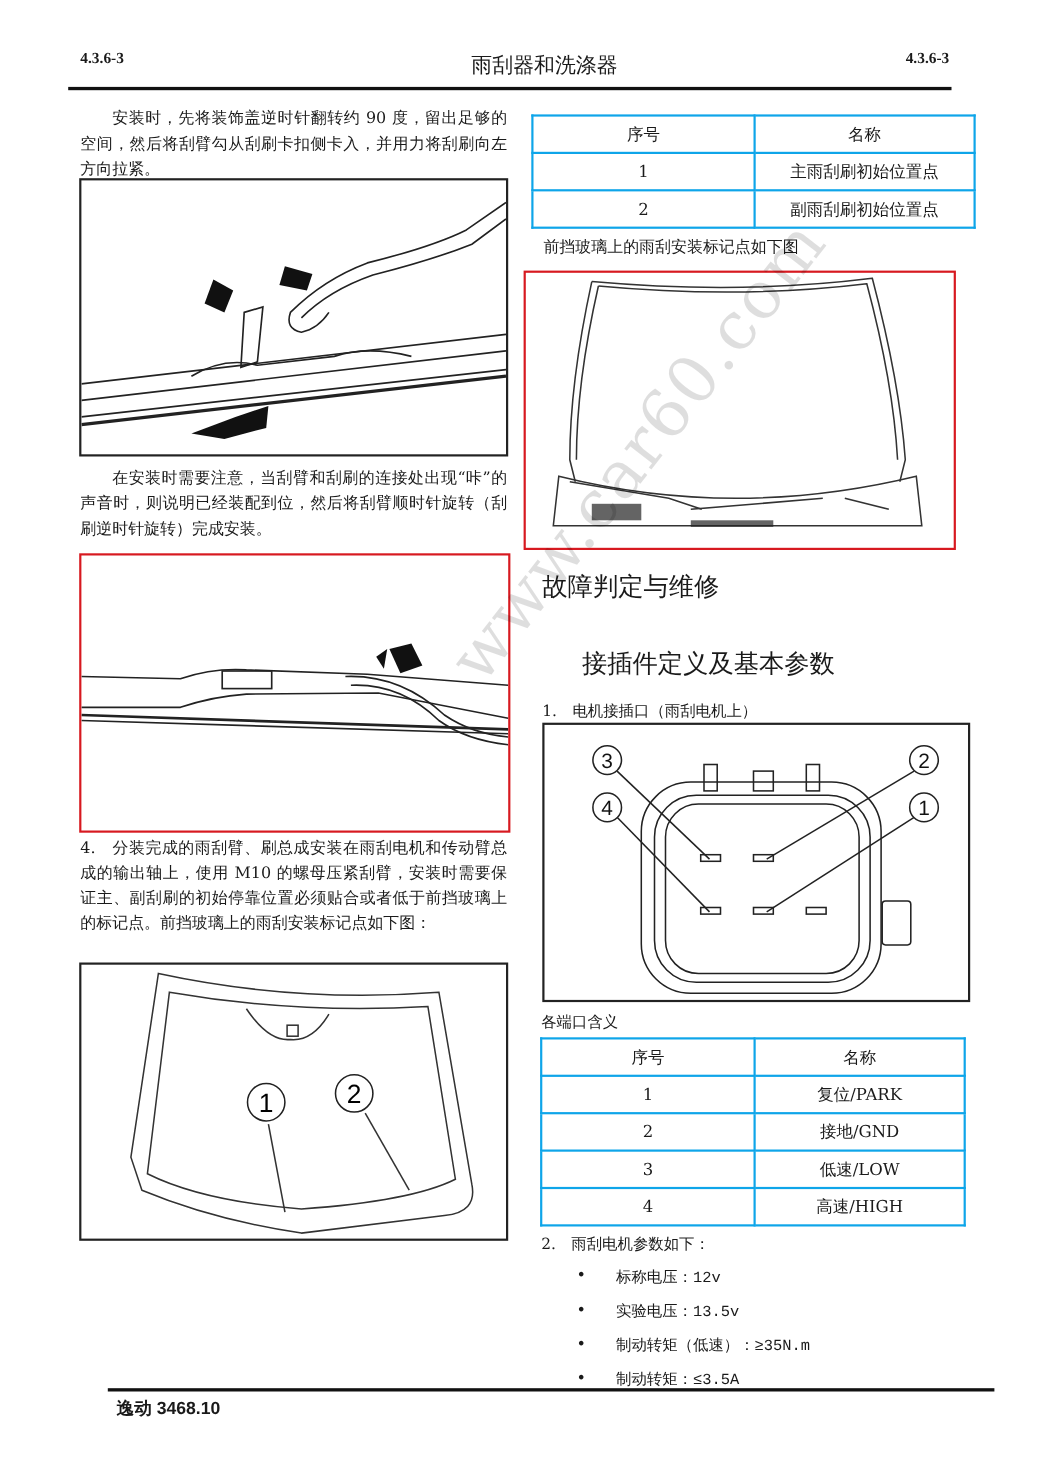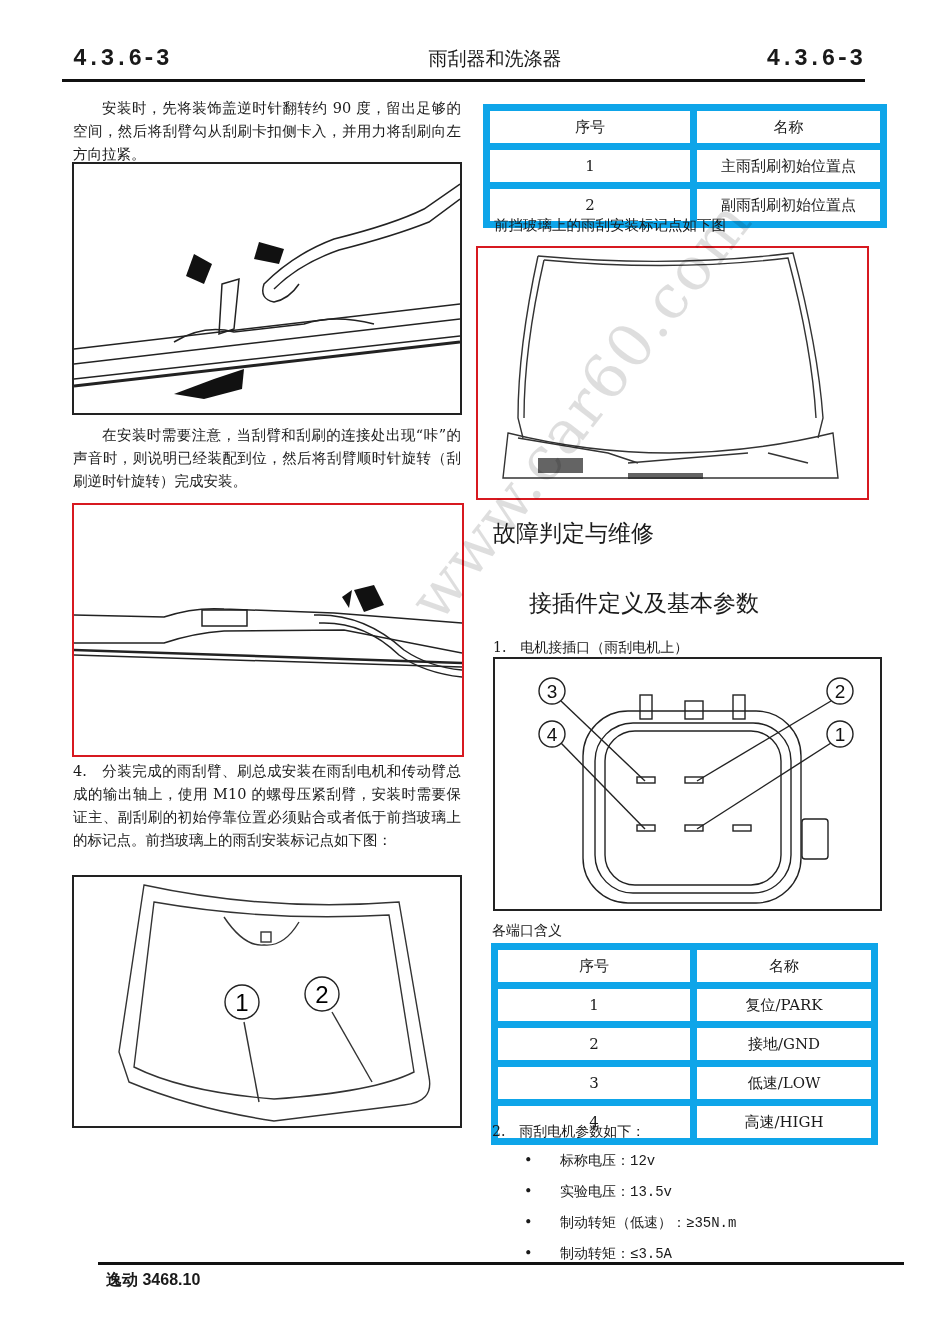--- a/index.html
+++ b/index.html
@@ -1,26 +1,26 @@
 <!DOCTYPE html>
 <html><head>
 <meta charset="utf-8">
 <style>
   html, body { margin:0; padding:0; background:#fff; }
   body { width:950px; height:1344px; position:relative; overflow:hidden;
          font-family:"DejaVu Serif","Liberation Serif",serif; color:#1a1a1a; }
   .abs { position:absolute; }
-  .hdr { font-family:Liberation Mono, monospace; font-weight:bold; font-size:23px; top:46px; }
+  .hdr { font-family:Liberation Serif, serif; font-weight:bold; font-size:14px; top:46px; }
   .hdr-title { font-family:"Liberation Sans","DejaVu Sans",sans-serif; font-size:19px; top:46px; left:0; width:950px; text-align:center;padding-left:20px; }
   .rule { background:#111; height:3px; }
   .para { font-size:14.5px; line-height:23px; text-align:justify; }
   .fig { border:2px solid #222; background:#fff; box-sizing:border-box; }
   .fig.red { border-color:#d71920; }
   table.t { border-collapse:collapse; position:absolute; font-size:15px; }
-  table.t td { border:7px solid #0ea5e9; text-align:center; height:32px; padding:0; }
+  table.t td { border:2px solid #0ea5e9; text-align:center; height:32px; padding:0; }
   .h2 { font-family:"DejaVu Sans","Liberation Sans",sans-serif; }
   .bul { font-size:14.5px; }
   .bul .dot { position:absolute; left:0; }
   .bul .txt { position:absolute; left:36px; white-space:nowrap; font-family:Liberation Mono, monospace; font-size:14px; }
   .watermark { position:absolute; left:395px; top:590px; font-size:60px; color:rgba(0,0,0,0.13);
                transform:rotate(-52deg); transform-origin:left top; font-family:"DejaVu Serif",serif; white-space:nowrap; letter-spacing:2px; pointer-events:none; }
 </style>
 </head>
 <body>
 

